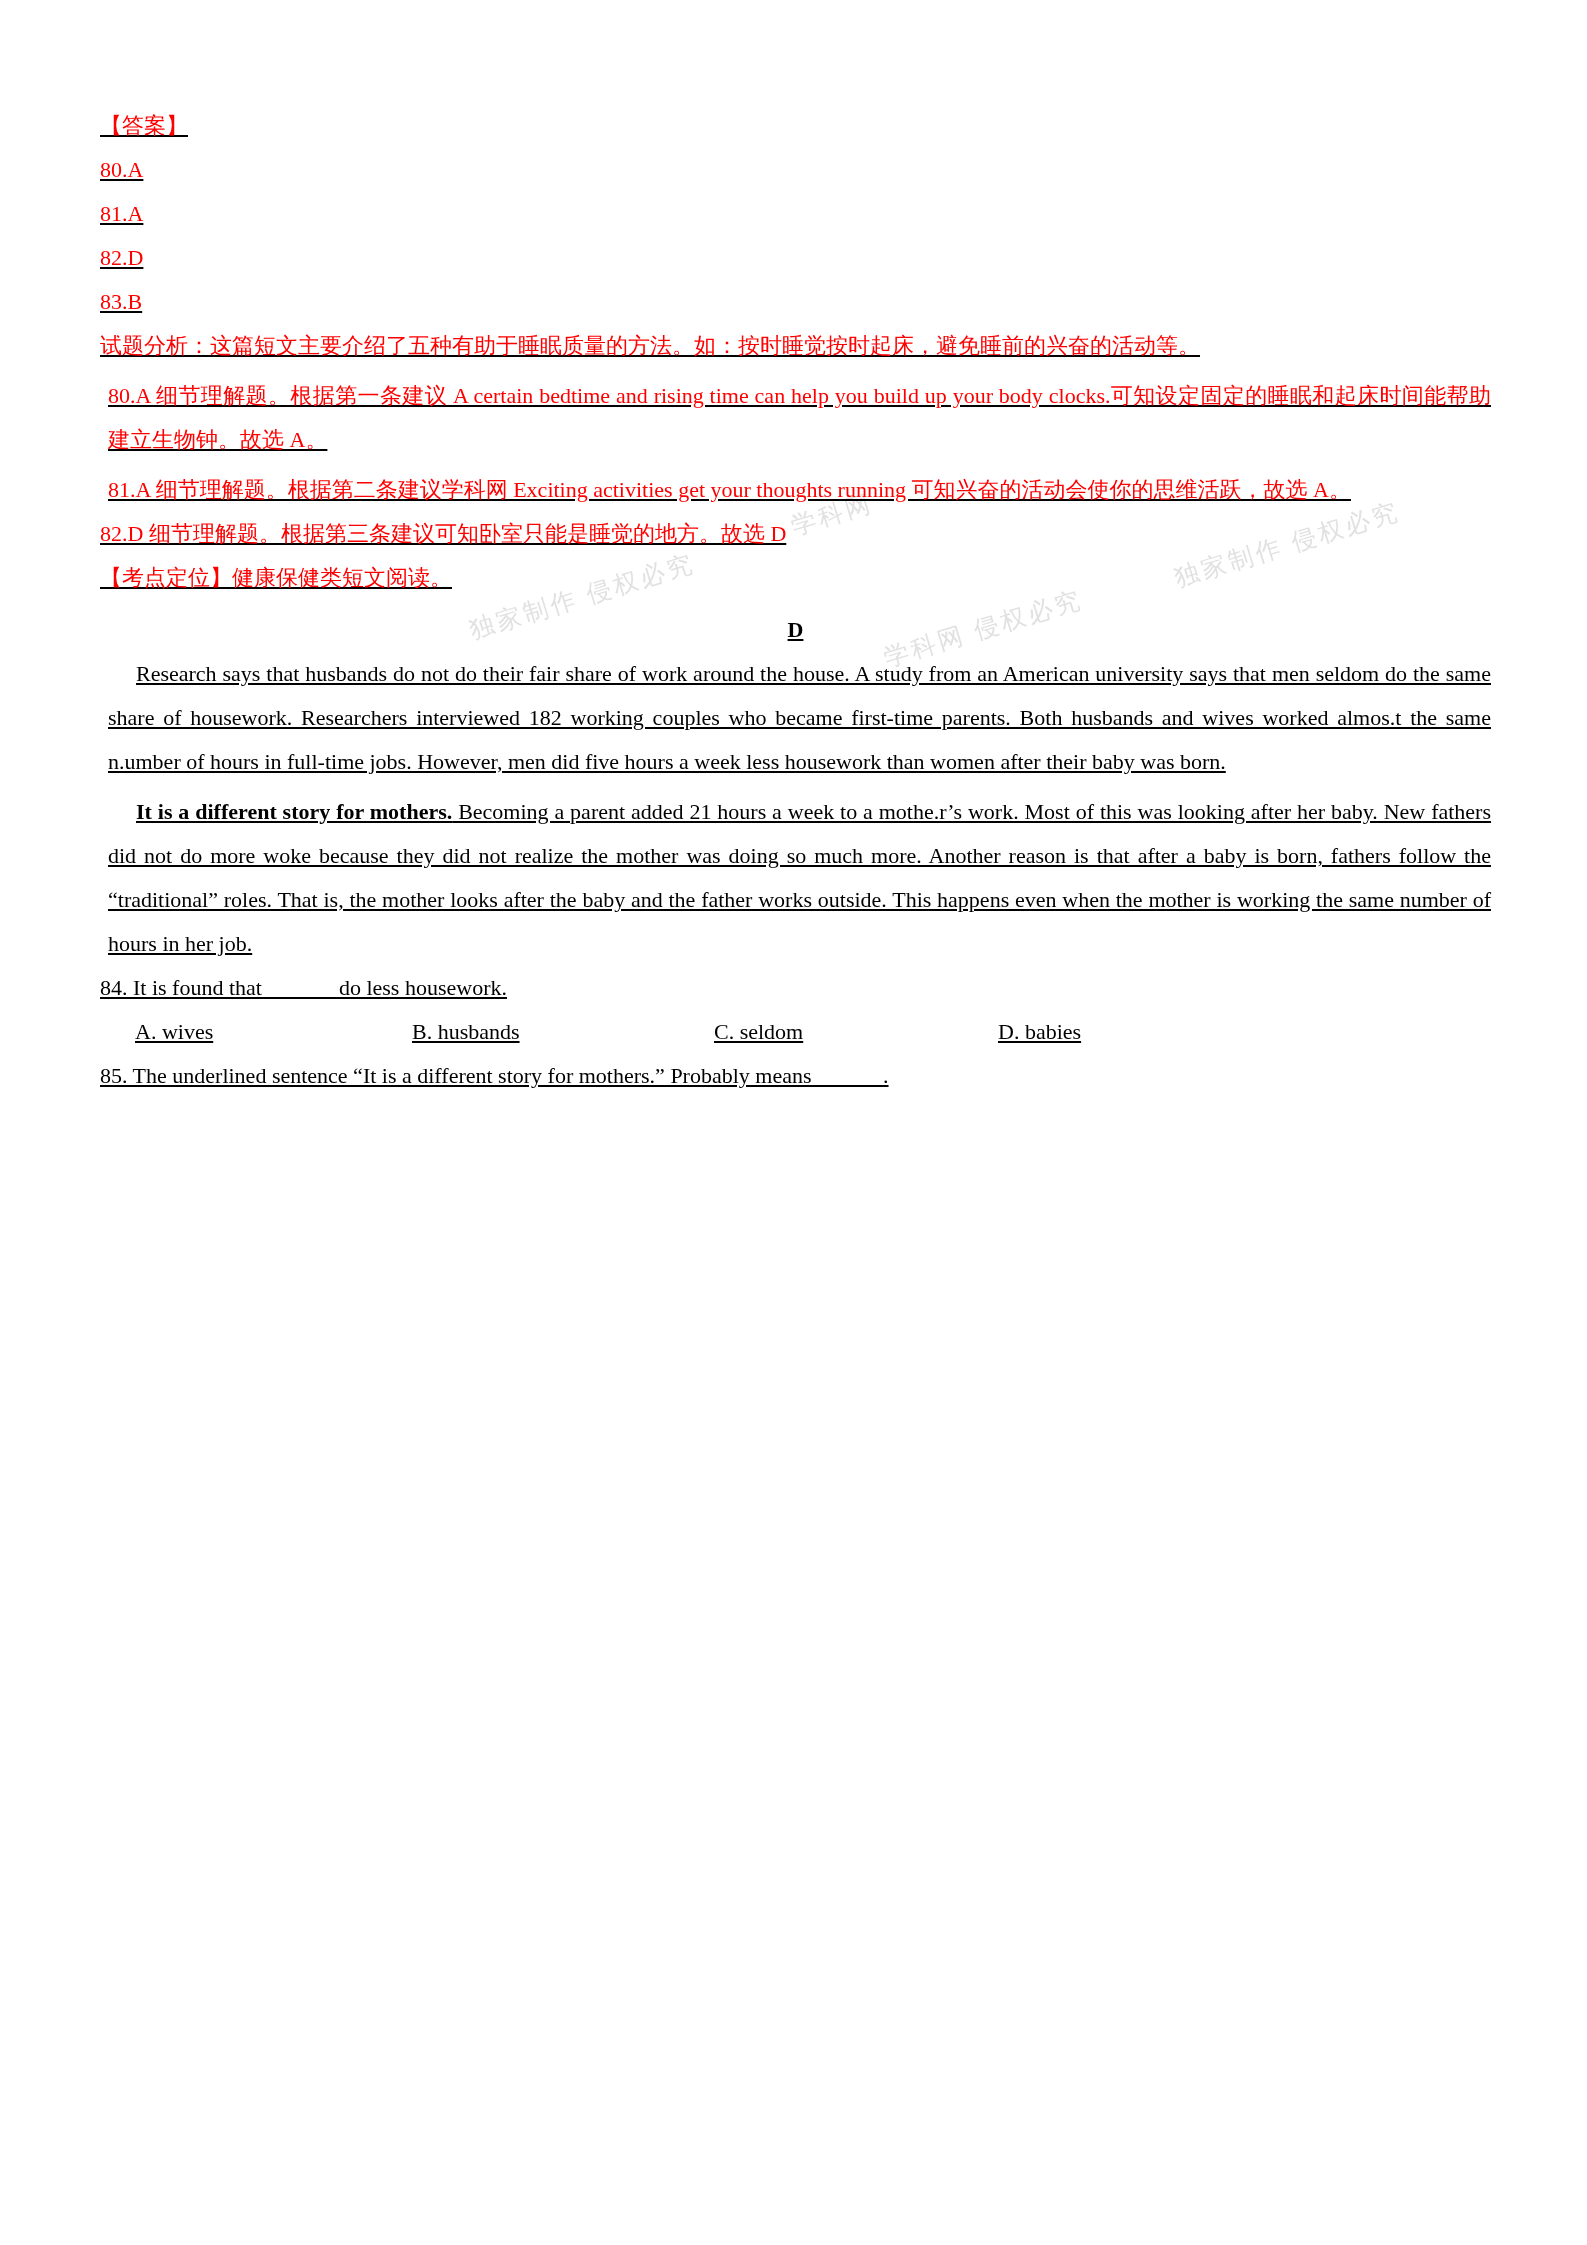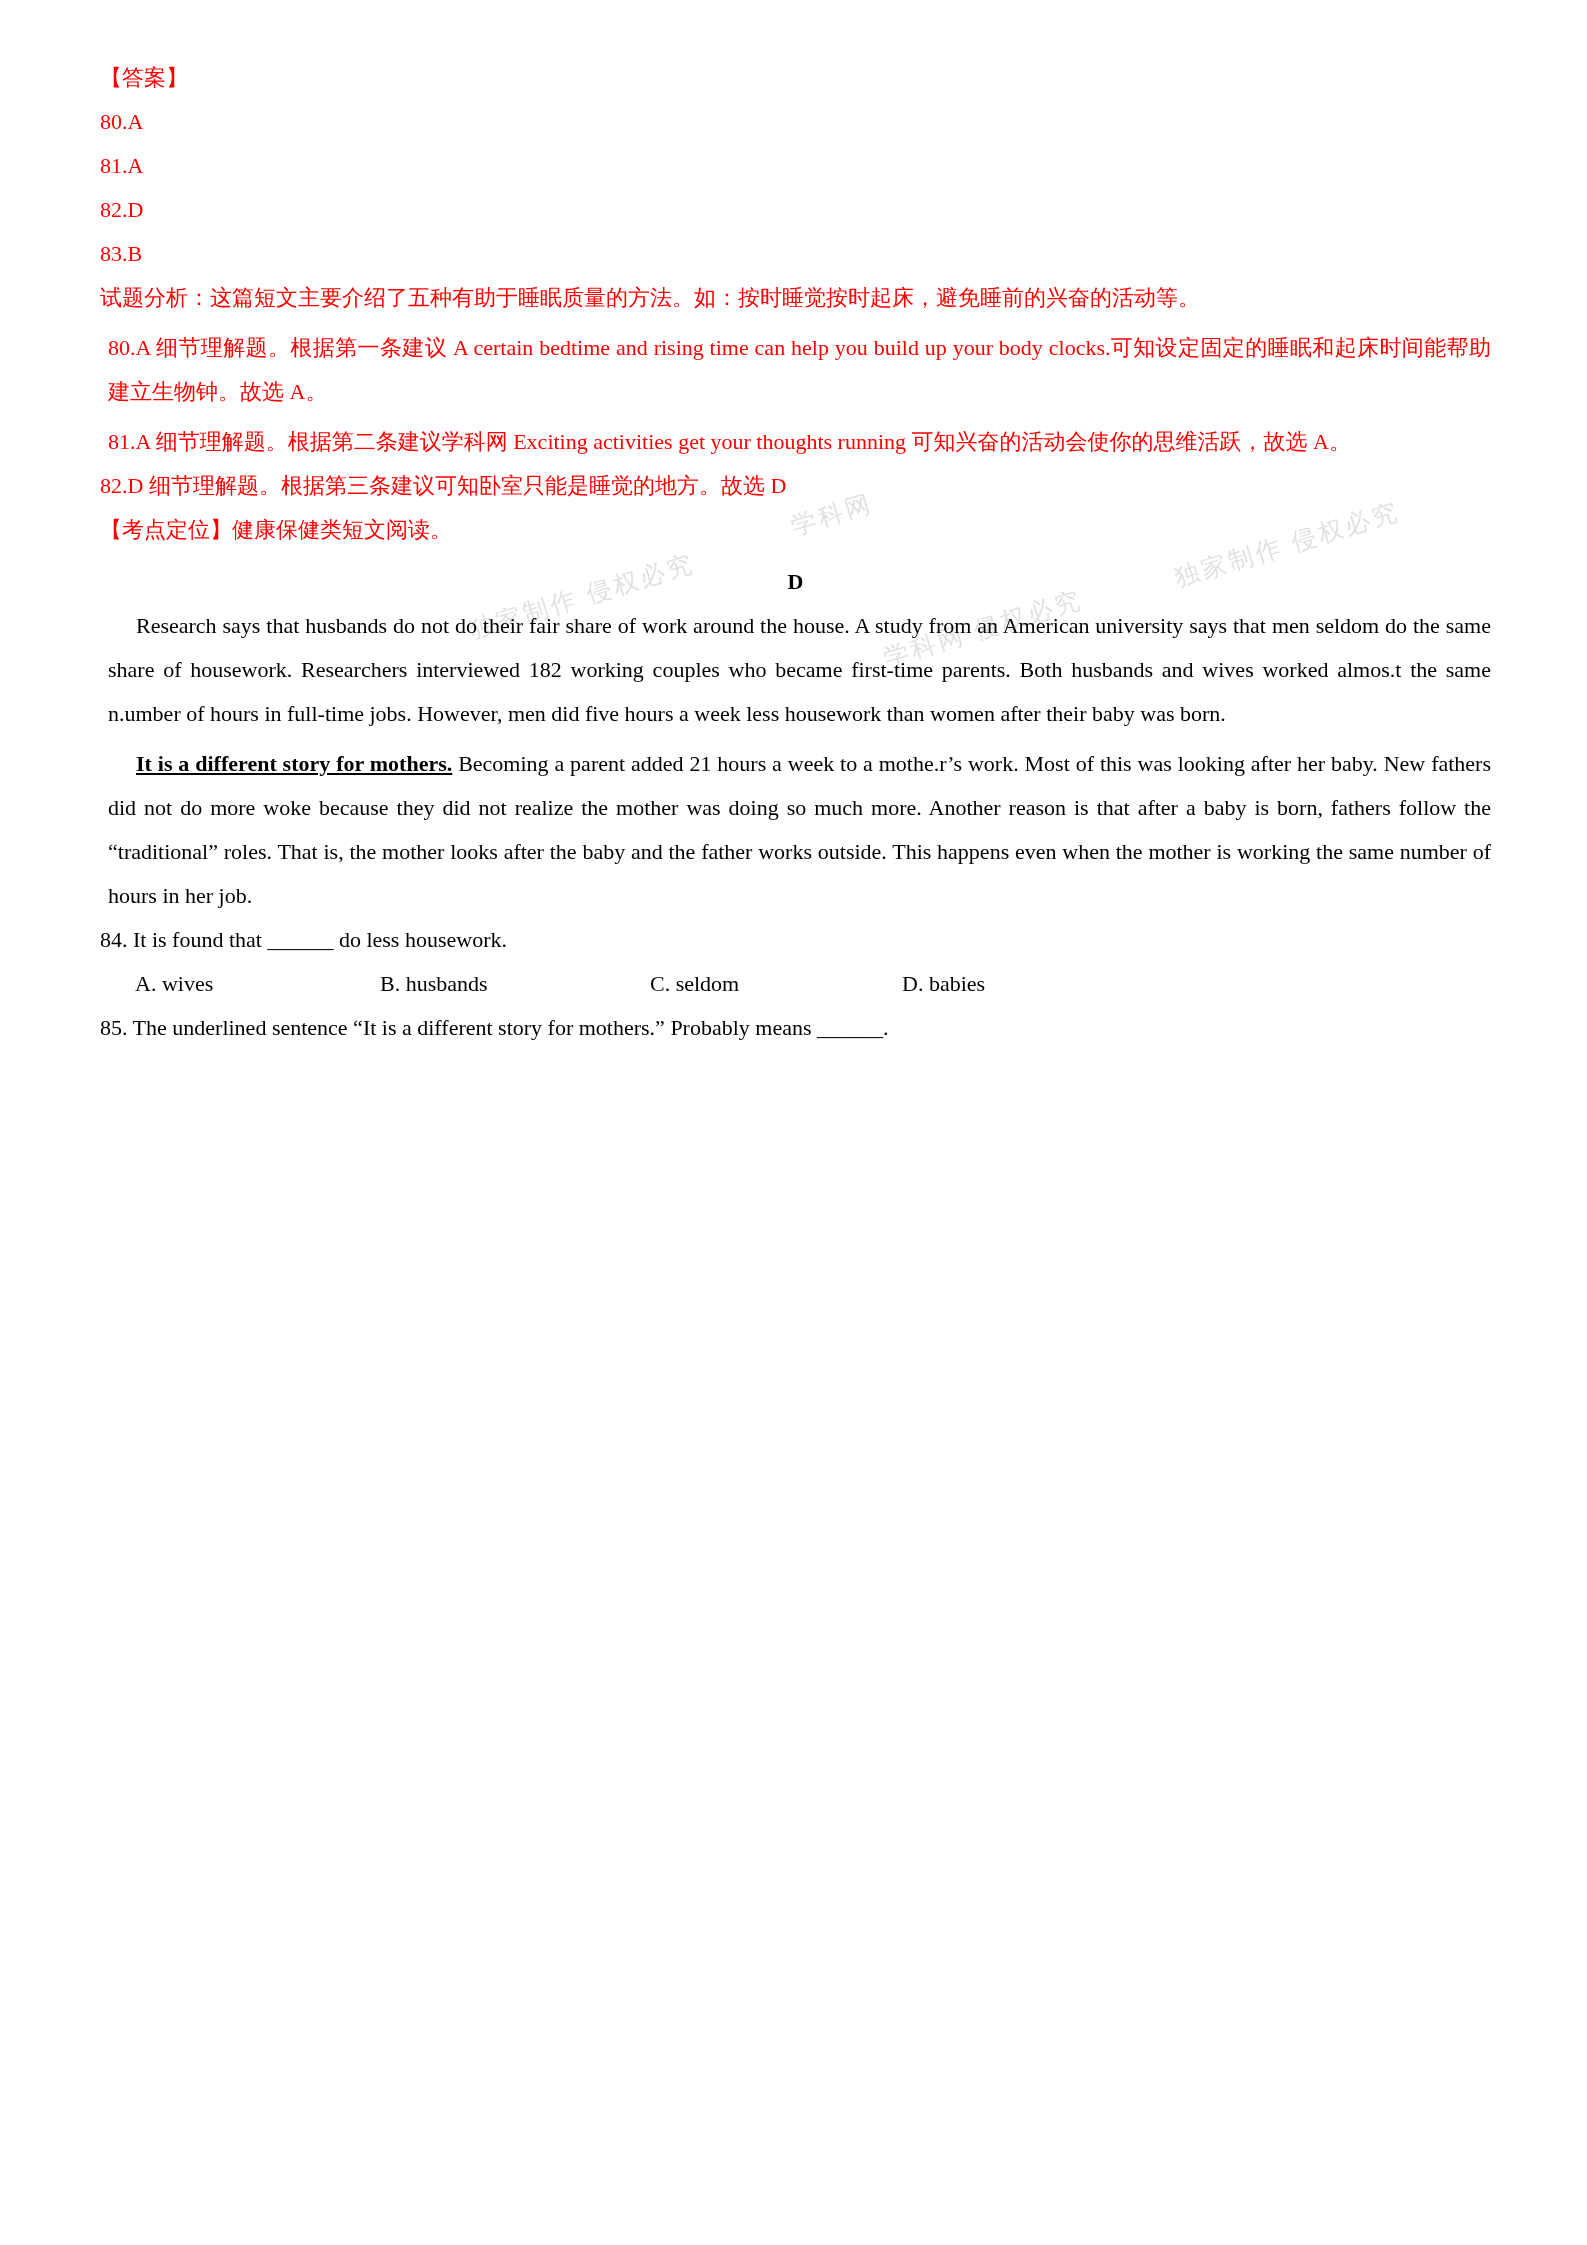--- a/index.html
+++ b/index.html
@@ -9,21 +9,22 @@
     position:relative;
     overflow:hidden;
     font-family:"Liberation Serif", serif;
     font-size:22px;
     color:#000000;
   }
   .page { position:relative; width:100%; height:100%; }
   .content {
     position:relative;
     z-index:1;
-    padding:56px 96px 0 100px;
+    padding:104px 96px 0 100px;
+    text-decoration:underline;
   }
   p { line-height:2.0; margin:0; }
   .red { color:#ff0000; }
   .jst { text-align:justify; }
   .indent-first { text-indent:28px;margin-left:8px; }
   .indent-block { padding-left:8px; }
   .gap-sm { margin-top:6px; }
   .section-label {
     text-align:center;
     font-weight:bold;
@@ -31,20 +32,21 @@
   }
   .bold-underline {
     font-weight:bold;
     text-decoration:underline;
   }
   .options-row {
     display:grid;
     grid-template-columns:245px 270px 252px auto;
     padding-left:35px;
     line-height:2.0;
+    gap:32px;
   }
   .watermark {
     position:absolute;
     z-index:0;
     color:#bdbdbd;
     opacity:0.45;
     font-size:25px;
     letter-spacing:3px;
     white-space:nowrap;
     transform:rotate(-17deg);

